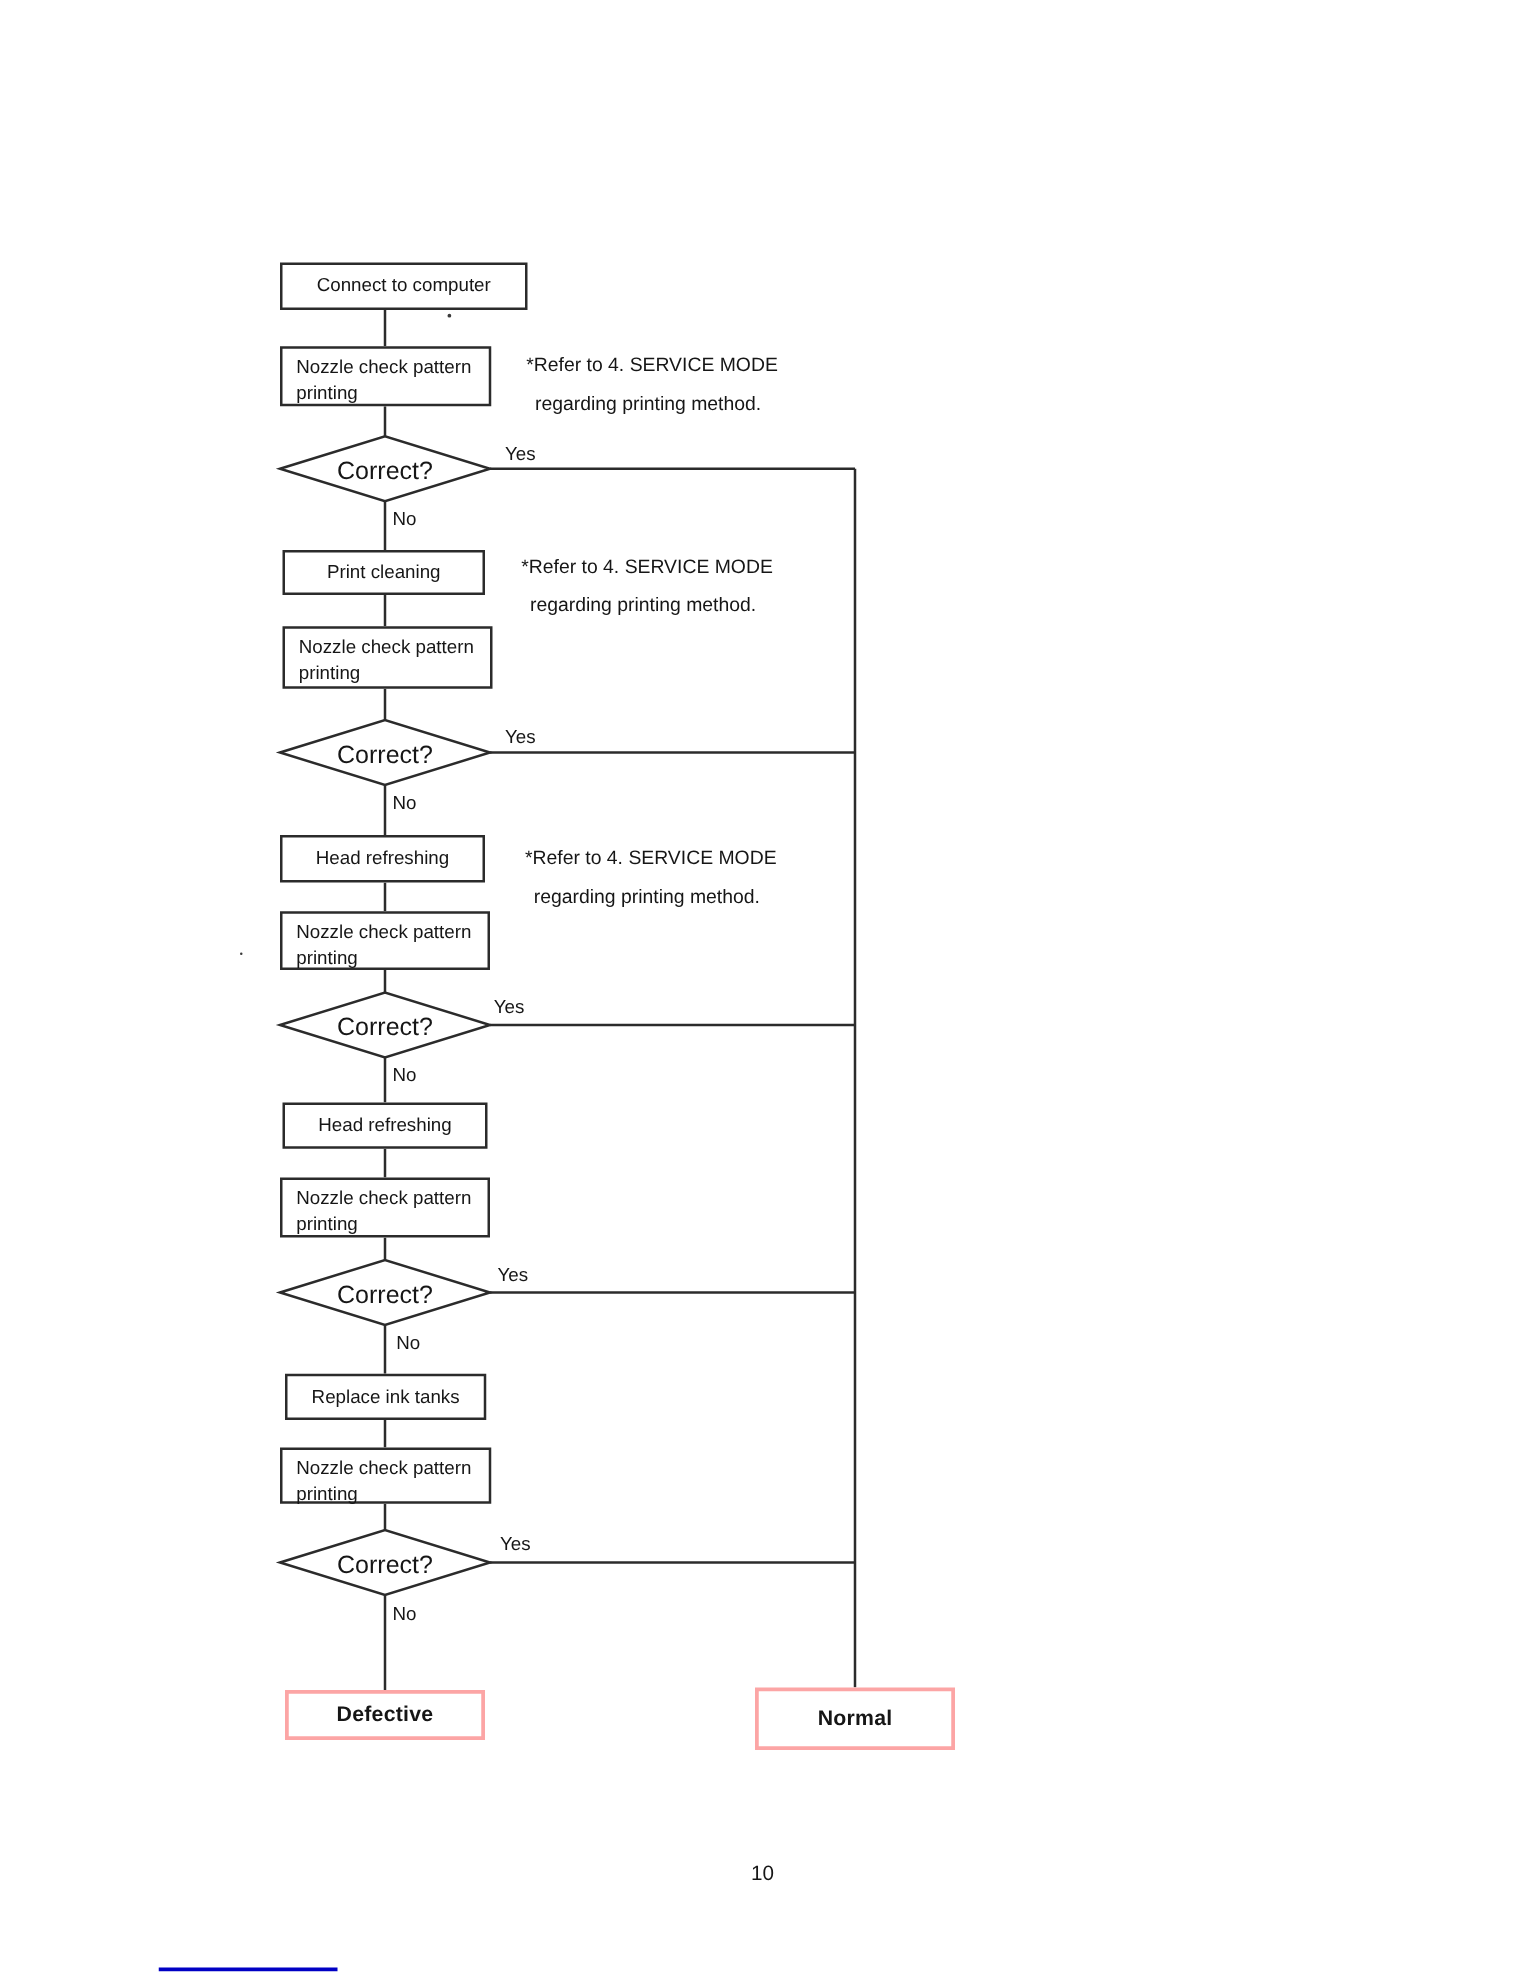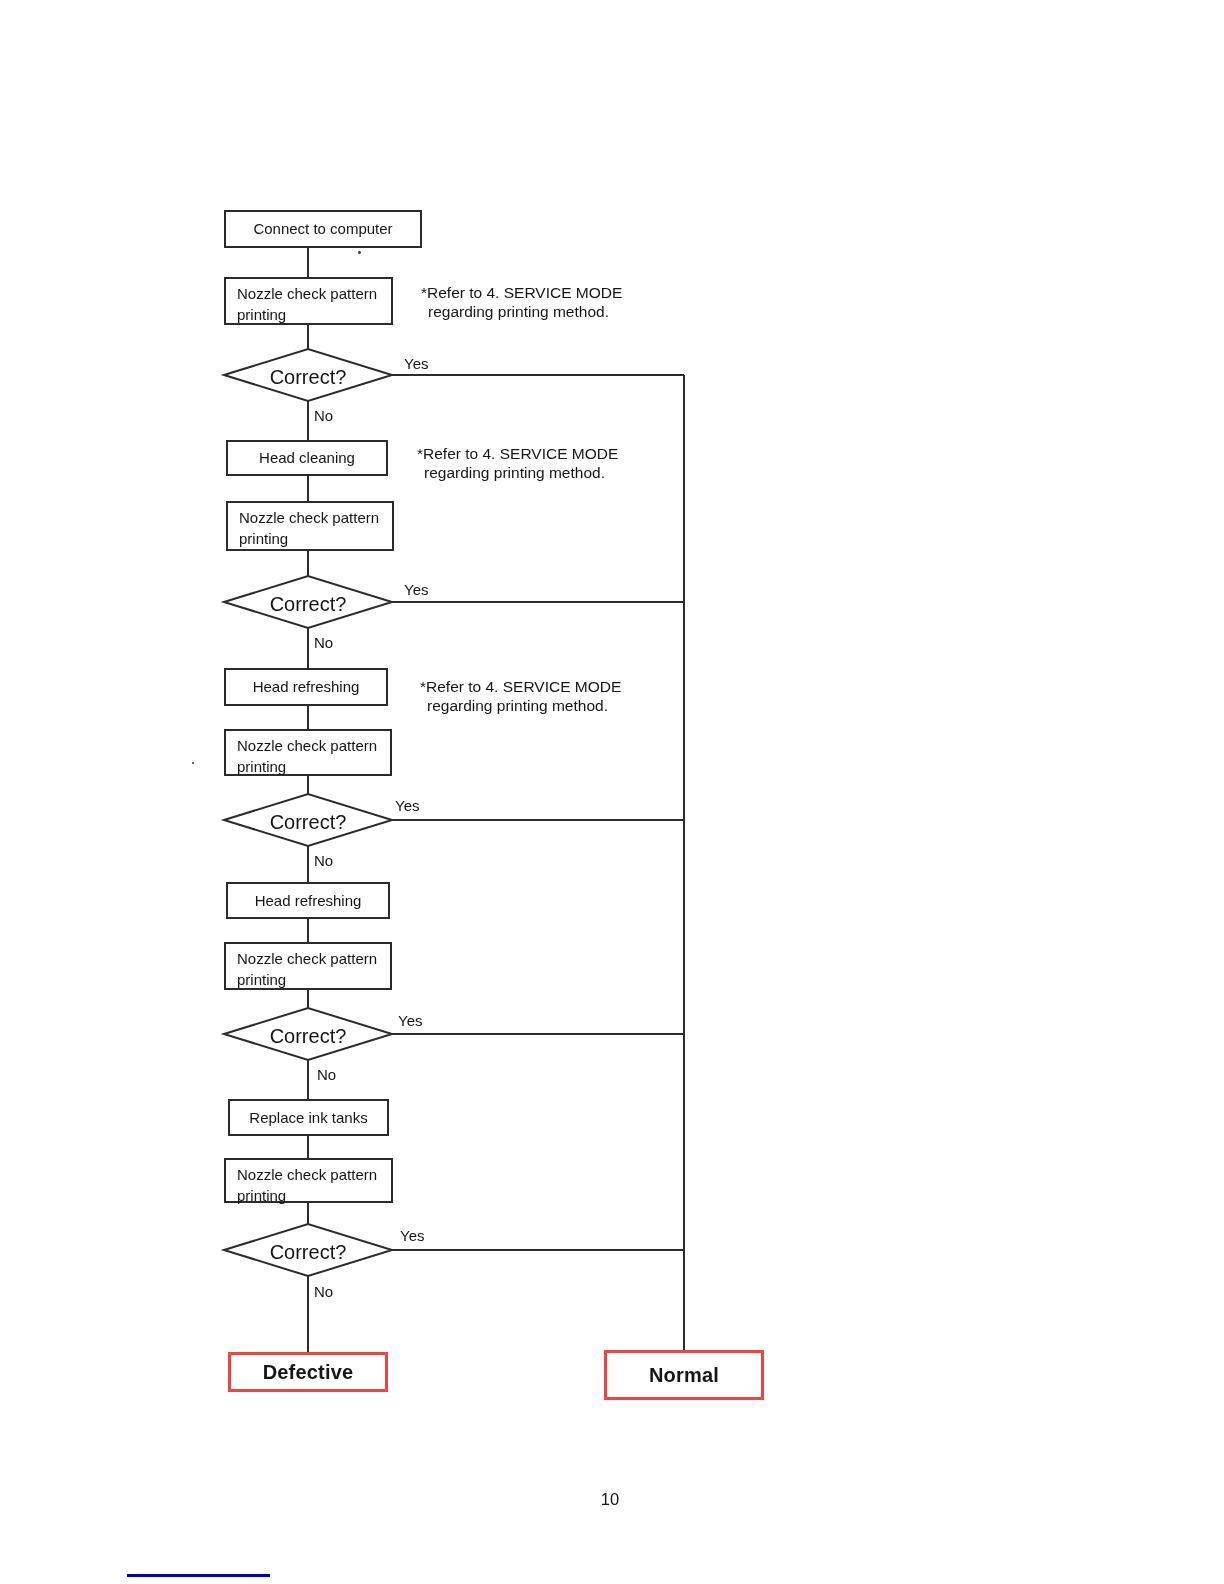--- a/index.html
+++ b/index.html
@@ -27,42 +27,42 @@
   }
   .pbox.twoline{
     flex-direction:column;
     align-items:flex-start;justify-content:flex-start;
     text-align:right;
     padding:4px 2px 0 11px;
     line-height:21px;
   }
   .endbox{
     position:absolute;
-    border:3px solid #ef4444;
+    border:3px solid #fca5a5;
     background:#ffffff;
-    font-size:20px;font-weight:bold;
+    font-size:17px;font-weight:bold;
     display:flex;align-items:center;justify-content:center;
     box-sizing:border-box;
     letter-spacing:.2px;
   }
   .dlabel{
     position:absolute;
     width:120px;text-align:center;
     font-size:20px;
   }
   .branch{
     position:absolute;
     font-size:15px;
   }
   .note{
     position:absolute;
     font-size:15.5px;line-height:19px;
     white-space:nowrap;
   }
-  .note .l2{padding-left:7px;}
+  .note .l2{padding-left:7px;margin-top:12px;}
   .title{
     position:absolute;left:183px;top:152px;
     font-size:17.5px;
     white-space:nowrap;
     color:#1a1a1a;
   }
   .pagenum{
     position:absolute;left:560px;top:1458px;
     width:100px;text-align:center;
     font-size:16.5px;
@@ -115,21 +115,21 @@
   </svg>
 
 
   <div class="pbox" style="left:224px;top:210px;width:198px;height:38px;">Connect to computer</div>
 
   <div class="pbox twoline" style="left:224px;top:277px;width:169px;height:48px;">
     <span>Nozzle check pattern</span>
     <span>printing</span>
   </div>
 
-  <div class="pbox" style="left:226px;top:440px;width:162px;height:36px;">Head cleaning</div>
+  <div class="pbox" style="left:226px;top:440px;width:162px;height:36px;">Print cleaning</div>
 
   <div class="pbox twoline" style="left:226px;top:501px;width:168px;height:50px;">
     <span>Nozzle check pattern</span>
     <span>printing</span>
   </div>
 
   <div class="pbox" style="left:224px;top:668px;width:164px;height:38px;">Head refreshing</div>
 
   <div class="pbox twoline" style="left:224px;top:729px;width:168px;height:47px;">
     <span>Nozzle check pattern</span>

